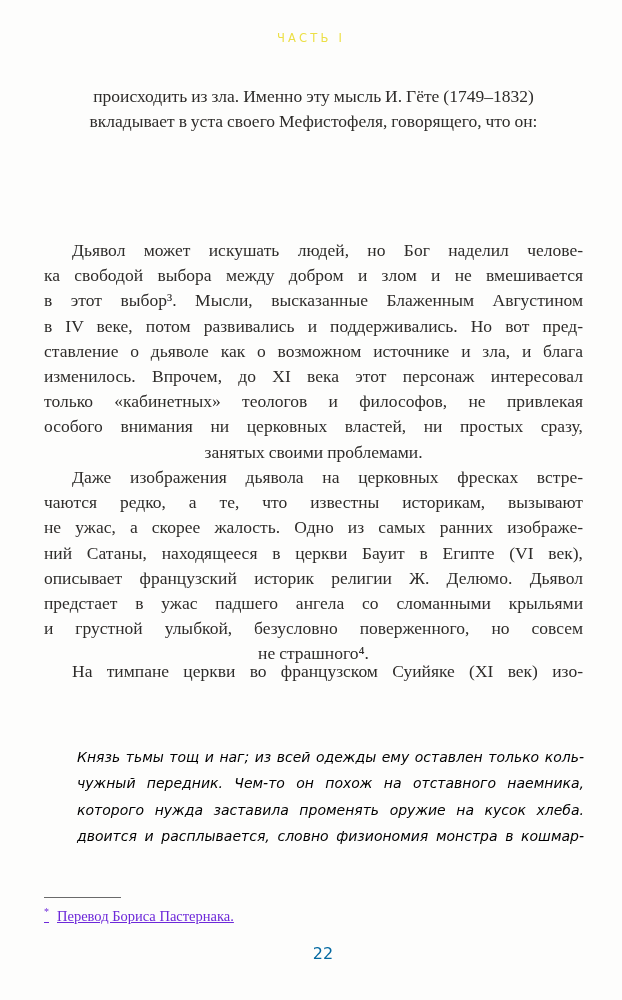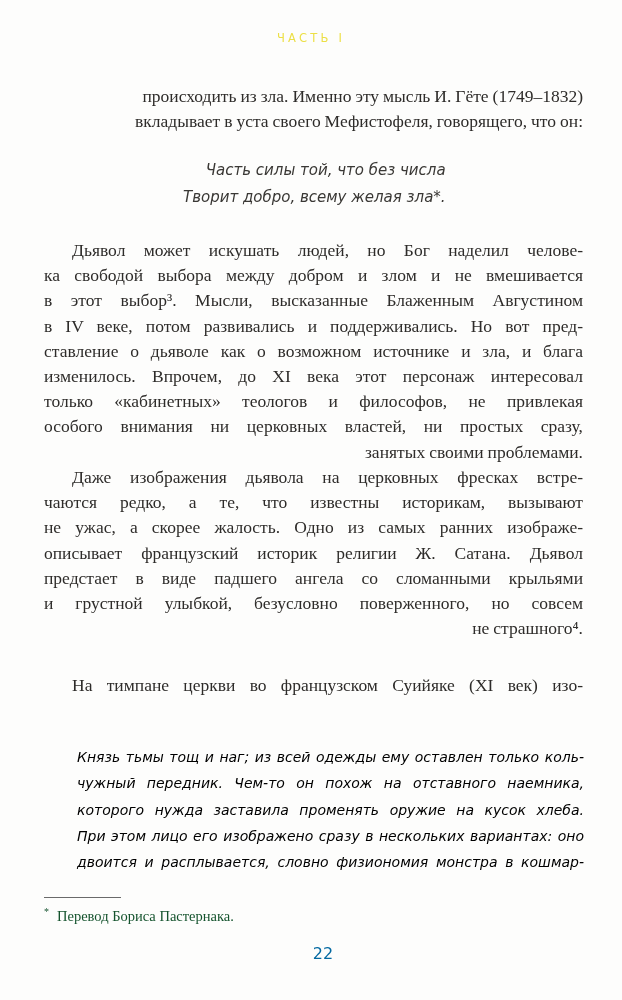--- a/index.html
+++ b/index.html
@@ -20,21 +20,21 @@
     letter-spacing:3.2px;
     color:#ecdf45;
   }
   .para{
     position:absolute;left:44px;width:539px;
     font-size:17.5px;
     line-height:25.2px;
     word-spacing:-0.4px;
     color:#2e2c2a;
   }
-  .line{display:block;text-align:right;}
+  .line{display:block;text-align:center;}
   .line.jf{text-align:justify;text-align-last:justify;}
   .line.ind{text-indent:28px;}
   .poem{
     position:absolute;left:183px;top:157px;
     font-family:"DejaVu Sans", sans-serif;
     font-style:oblique;
     font-size:15px;
     line-height:27px;
     color:#3a3835;
   }
@@ -46,86 +46,82 @@
     line-height:26.3px;
     color:#000000;
   }
   .blockquote .line.jf{text-align:justify;text-align-last:justify;}
   .footnote-rule{
     position:absolute;left:44px;top:897px;width:77px;height:0;
     border-top:1px solid #6a6a6a;
   }
   .footnote{
     position:absolute;left:44px;top:902px;width:500px;
-    font-size:14.5px;line-height:20px;color:#14532d;
+    font-size:14.5px;line-height:20px;color:#6d28d9;text-decoration:underline;
   }
   .footnote .fn-marker{
     font-size:10px;vertical-align:super;margin-right:8px;
   }
   .page-number{
     position:absolute;top:944px;left:12px;width:622px;
     text-align:center;
     font-family:"DejaVu Sans", sans-serif;
     font-size:16px;
     color:#0369a1;
   }
   
   #para1{top:84px;}
   #para2{top:238px;}
   #para3{top:465px;}
-  #para4{top:673px;}
+  #para4{top:659px;}
 </style>
 </head>
 <body>
 
 <div class="page">
 
   <div class="running-head">ЧАСТЬ I</div>
 
   <div class="para" id="para1">
     <span class="line">происходить из зла. Именно эту мысль И. Гёте (1749–1832)</span>
     <span class="line">вкладывает в уста своего Мефистофеля, говорящего, что он:</span>
   </div>
 
-  <div class="poem">
-    <span class="line">Часть силы той, что без числа</span>
-    <span class="line">Творит добро, всему желая зла*.</span>
-  </div>
 
   <div class="para" id="para2">
     <span class="line jf ind">Дьявол может искушать людей, но Бог наделил челове-</span>
     <span class="line jf">ка свободой выбора между добром и злом и не вмешивается</span>
     <span class="line jf">в этот выбор³. Мысли, высказанные Блаженным Августином</span>
     <span class="line jf">в IV веке, потом развивались и поддерживались. Но вот пред-</span>
     <span class="line jf">ставление о дьяволе как о возможном источнике и зла, и блага</span>
     <span class="line jf">изменилось. Впрочем, до XI века этот персонаж интересовал</span>
     <span class="line jf">только «кабинетных» теологов и философов, не привлекая</span>
     <span class="line jf">особого внимания ни церковных властей, ни простых сразу,</span>
     <span class="line">занятых своими проблемами.</span>
   </div>
 
   <div class="para" id="para3">
     <span class="line jf ind">Даже изображения дьявола на церковных фресках встре-</span>
     <span class="line jf">чаются редко, а те, что известны историкам, вызывают</span>
     <span class="line jf">не ужас, а скорее жалость. Одно из самых ранних изображе-</span>
-    <span class="line jf">описывает французский историк религии Ж. Сатана. Дьявол</span>
-    <span class="line jf">предстает в виде падшего ангела со сломанными крыльями</span>
+    <span class="line jf">ний Сатаны, находящееся в церкви Бауит в Египте (VI век),</span>
+    <span class="line jf">описывает французский историк религии Ж. Делюмо. Дьявол</span>
+    <span class="line jf">предстает в ужас падшего ангела со сломанными крыльями</span>
     <span class="line jf">и грустной улыбкой, безусловно поверженного, но совсем</span>
     <span class="line">не страшного⁴.</span>
   </div>
 
   <div class="para" id="para4">
     <span class="line jf ind">На тимпане церкви во французском Суийяке (XI век) изо-</span>
   </div>
 
   <div class="blockquote">
     <span class="line jf">Князь тьмы тощ и наг; из всей одежды ему оставлен только коль-</span>
     <span class="line jf">чужный передник. Чем-то он похож на отставного наемника,</span>
     <span class="line jf">которого нужда заставила променять оружие на кусок хлеба.</span>
-    <span class="line jf">При этом лицо его изображено сразу в нескольких вариантах: оно</span>
     <span class="line jf">двоится и расплывается, словно физиономия монстра в кошмар-</span>
   </div>
 
   <div class="footnote-rule"></div>
 
   <div class="footnote">
     <span class="fn-marker">*</span><span>Перевод Бориса Пастернака.</span>
   </div>
 
   <div class="page-number">22</div>

